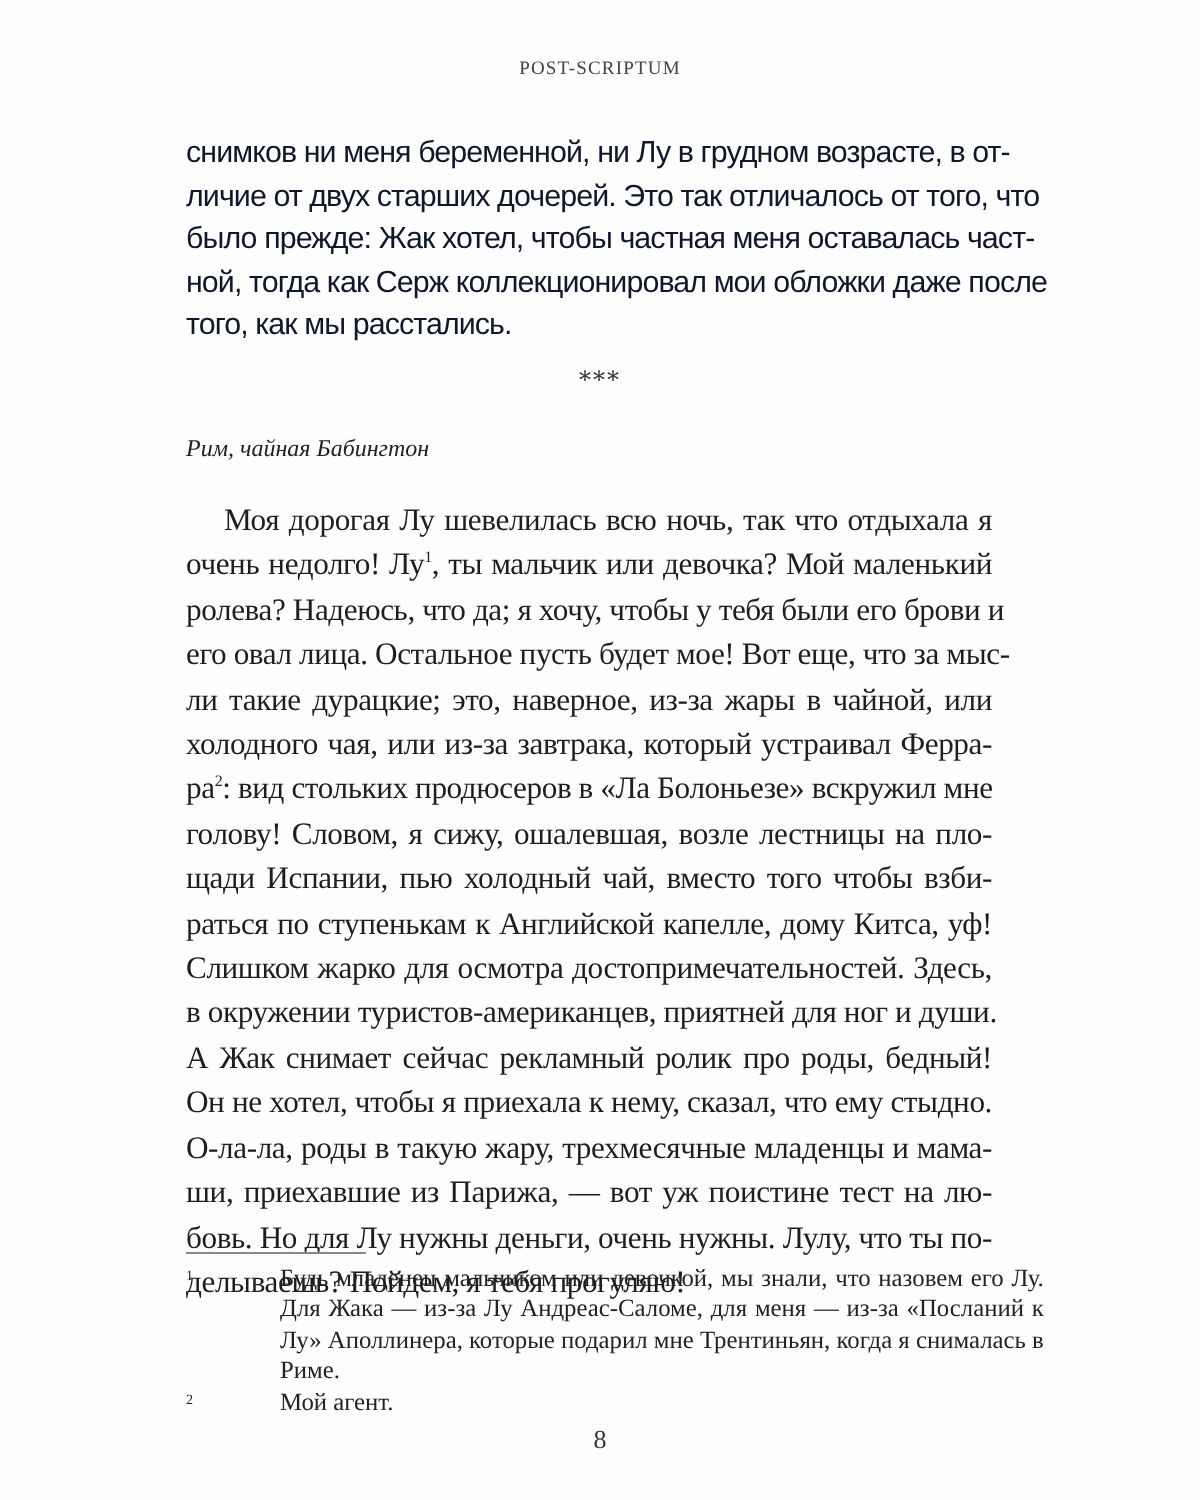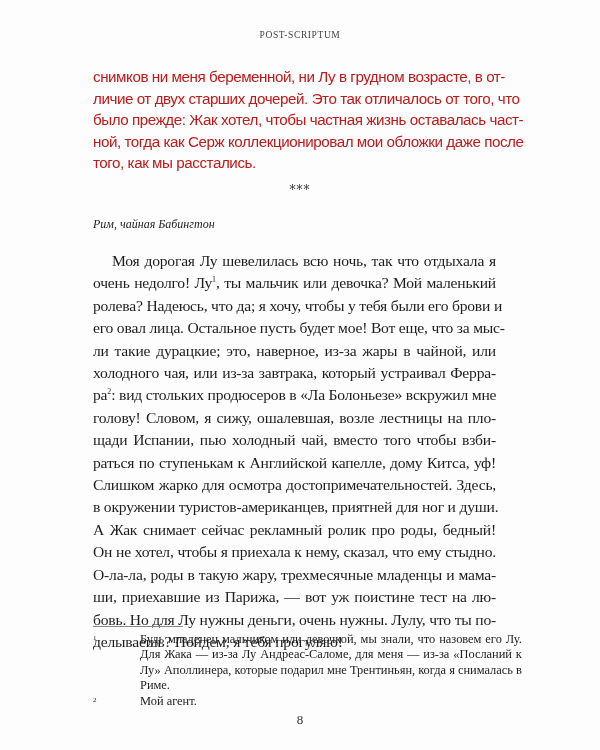--- a/index.html
+++ b/index.html
@@ -6,21 +6,21 @@
   body { width: 600px; height: 750px; position: relative; overflow: hidden; color: #1e1e1e; }
   .page { position: absolute; left: 0; top: 0; width: 600px; height: 750px; background: #fdfdfd; padding-left: 20px; }
   .running-head {
     position: absolute; top: 30px; left: 0; width: 600px; text-align: center;
     font-family: "Liberation Serif", serif; font-size: 9.5px; letter-spacing: 0.6px; color: #444;
   }
   .text-block { position: absolute; left: 93px; width: 403px; }
   .sans-para {
     top: 66px;
     font-family: "Liberation Sans", sans-serif; font-size: 15.2px; line-height: 21.6px;
-    text-align: justify; letter-spacing: -0.45px; color: #b91c1c;
+    text-align: justify; letter-spacing: -0.45px; color: #0f172a;
   }
   .sans-para .line, .serif-para .line { display: block; white-space: nowrap; text-align-last: justify; }
   .sans-para .line.last, .serif-para .line.last { text-align-last: left; }
   .separator {
     position: absolute; top: 183px; left: 0; width: 600px; text-align: center;
     font-family: "DejaVu Serif", serif; font-size: 12px; letter-spacing: 1px; color: #333;
   }
   .place-heading {
     top: 217px; font-family: "Liberation Serif", serif; font-style: italic; font-size: 12px; color: #222;
   }
@@ -49,21 +49,21 @@
 </head>
 <body>
 
 <div class="page">
 
   <div class="running-head">POST-SCRIPTUM</div>
 
   <div class="text-block sans-para">
     <span class="line">снимков ни меня беременной, ни Лу в грудном возрасте, в от-</span>
     <span class="line">личие от двух старших дочерей. Это так отличалось от того, что</span>
-    <span class="line">было прежде: Жак хотел, чтобы частная жизнь оставалась част-</span>
+    <span class="line">было прежде: Жак хотел, чтобы частная меня оставалась част-</span>
     <span class="line">ной, тогда как Серж коллекционировал мои обложки даже после</span>
     <span class="line last">того, как мы расстались.</span>
   </div>
 
   <div class="separator">***</div>
 
   <div class="text-block place-heading">Рим, чайная Бабингтон</div>
 
   <div class="text-block serif-para">
     <span class="line indent">Моя дорогая Лу шевелилась всю ночь, так что отдыхала я</span>

